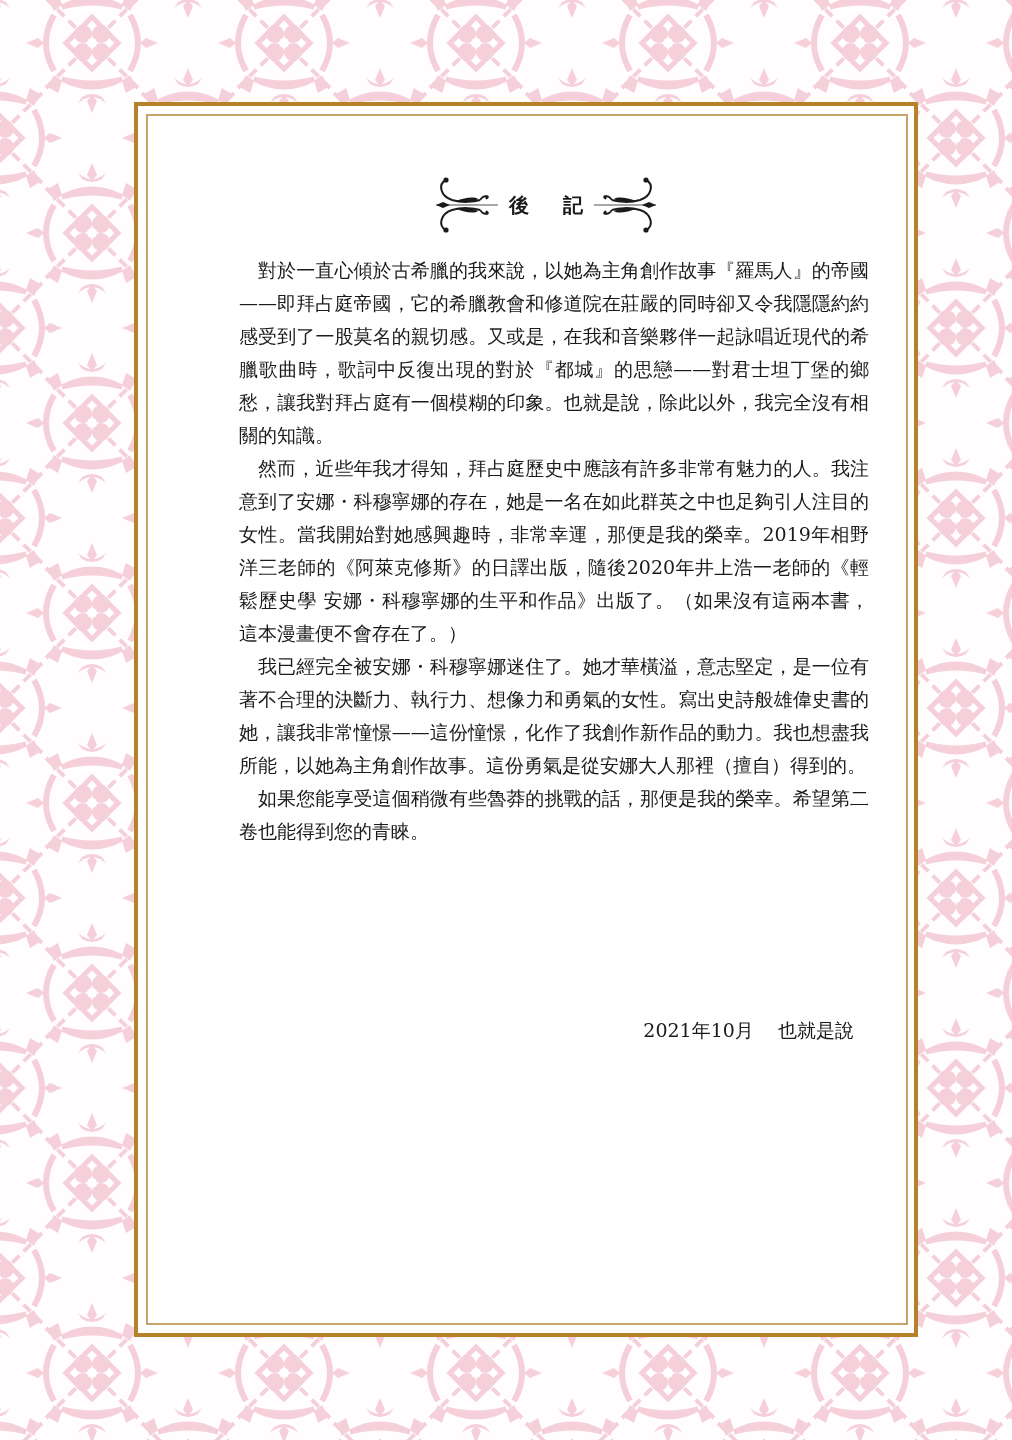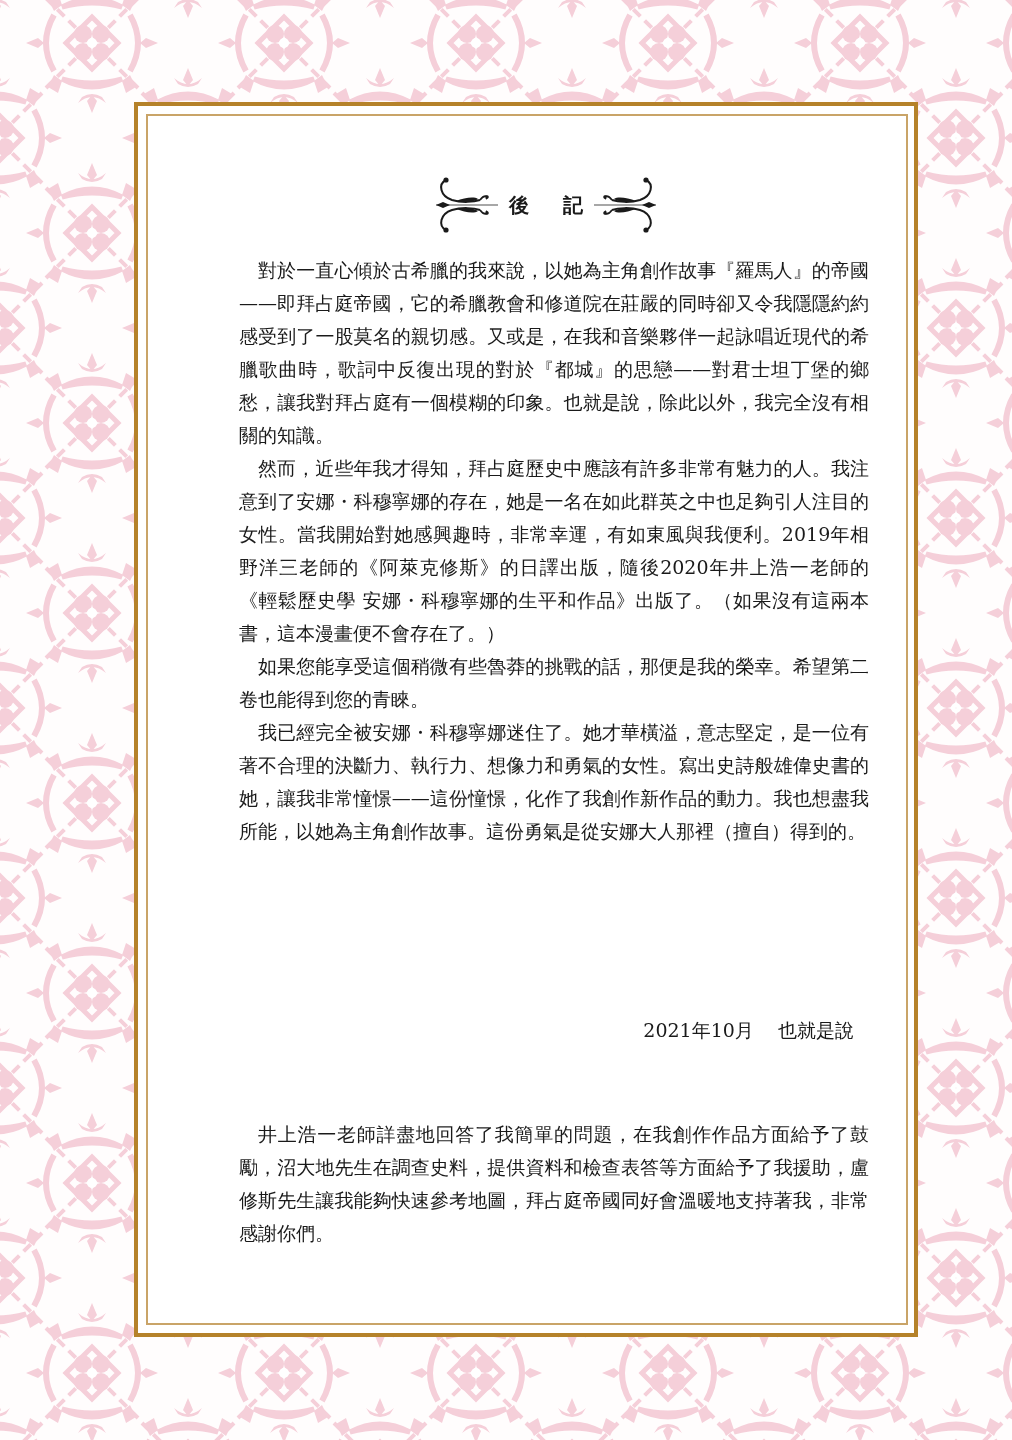--- a/index.html
+++ b/index.html
@@ -128,23 +128,20 @@
         <path d="M46,28 C50,22 56,24 52,27" fill="none" stroke-width="1.6"></path>
         <path d="M46,38 C50,44 56,42 52,39" fill="none" stroke-width="1.6"></path>
         <circle cx="53" cy="25" r="1.8" stroke="none"></circle>
         <circle cx="53" cy="41" r="1.8" stroke="none"></circle>
       </g>
     </svg>
   </div>
 
   <div class="body-text main-text">
     <p>對於一直心傾於古希臘的我來說，以她為主角創作故事『羅馬人』的帝國——即拜占庭帝國，它的希臘教會和修道院在莊嚴的同時卻又令我隱隱約約感受到了一股莫名的親切感。又或是，在我和音樂夥伴一起詠唱近現代的希臘歌曲時，歌詞中反復出現的對於『都城』的思戀——對君士坦丁堡的鄉愁，讓我對拜占庭有一個模糊的印象。也就是說，除此以外，我完全沒有相關的知識。</p>
-    <p>然而，近些年我才得知，拜占庭歷史中應該有許多非常有魅力的人。我注意到了安娜・科穆寧娜的存在，她是一名在如此群英之中也足夠引人注目的女性。當我開始對她感興趣時，非常幸運，有如東風與我便利。2019年相野洋三老師的《阿萊克修斯》的日譯出版，隨後2020年井上浩一老師的《輕鬆歷史學 安娜・科穆寧娜的生平和作品》出版了。（如果沒有這兩本書，這本漫畫便不會存在了。）</p>
+    <p>然而，近些年我才得知，拜占庭歷史中應該有許多非常有魅力的人。我注意到了安娜・科穆寧娜的存在，她是一名在如此群英之中也足夠引人注目的女性。當我開始對她感興趣時，非常幸運，那便是我的榮幸。2019年相野洋三老師的《阿萊克修斯》的日譯出版，隨後2020年井上浩一老師的《輕鬆歷史學 安娜・科穆寧娜的生平和作品》出版了。（如果沒有這兩本書，這本漫畫便不會存在了。）</p>
+    <p>我已經完全被安娜・科穆寧娜迷住了。她才華橫溢，意志堅定，是一位有著不合理的決斷力、執行力、想像力和勇氣的女性。寫出史詩般雄偉史書的她，讓我非常憧憬——這份憧憬，化作了我創作新作品的動力。我也想盡我所能，以她為主角創作故事。這份勇氣是從安娜大人那裡（擅自）得到的。</p>
     <p>如果您能享受這個稍微有些魯莽的挑戰的話，那便是我的榮幸。希望第二卷也能得到您的青睞。</p>
-    <p>我已經完全被安娜・科穆寧娜迷住了。她才華橫溢，意志堅定，是一位有著不合理的決斷力、執行力、想像力和勇氣的女性。寫出史詩般雄偉史書的她，讓我非常憧憬——這份憧憬，化作了我創作新作品的動力。我也想盡我所能，以她為主角創作故事。這份勇氣是從安娜大人那裡（擅自）得到的。</p>
   </div>
 
   <div class="signature"><span>2021年10月</span><span>    </span><span>也就是說</span></div>
 
-  <div class="body-text thanks-text">
-    <p>井上浩一老師詳盡地回答了我簡單的問題，在我創作作品方面給予了鼓勵，沼大地先生在調查史料，提供資料和檢查表答等方面給予了我援助，盧修斯先生讓我能夠快速參考地圖，拜占庭帝國同好會溫暖地支持著我，非常感謝你們。</p>
-  </div>
 </div>
 
 </body></html>

